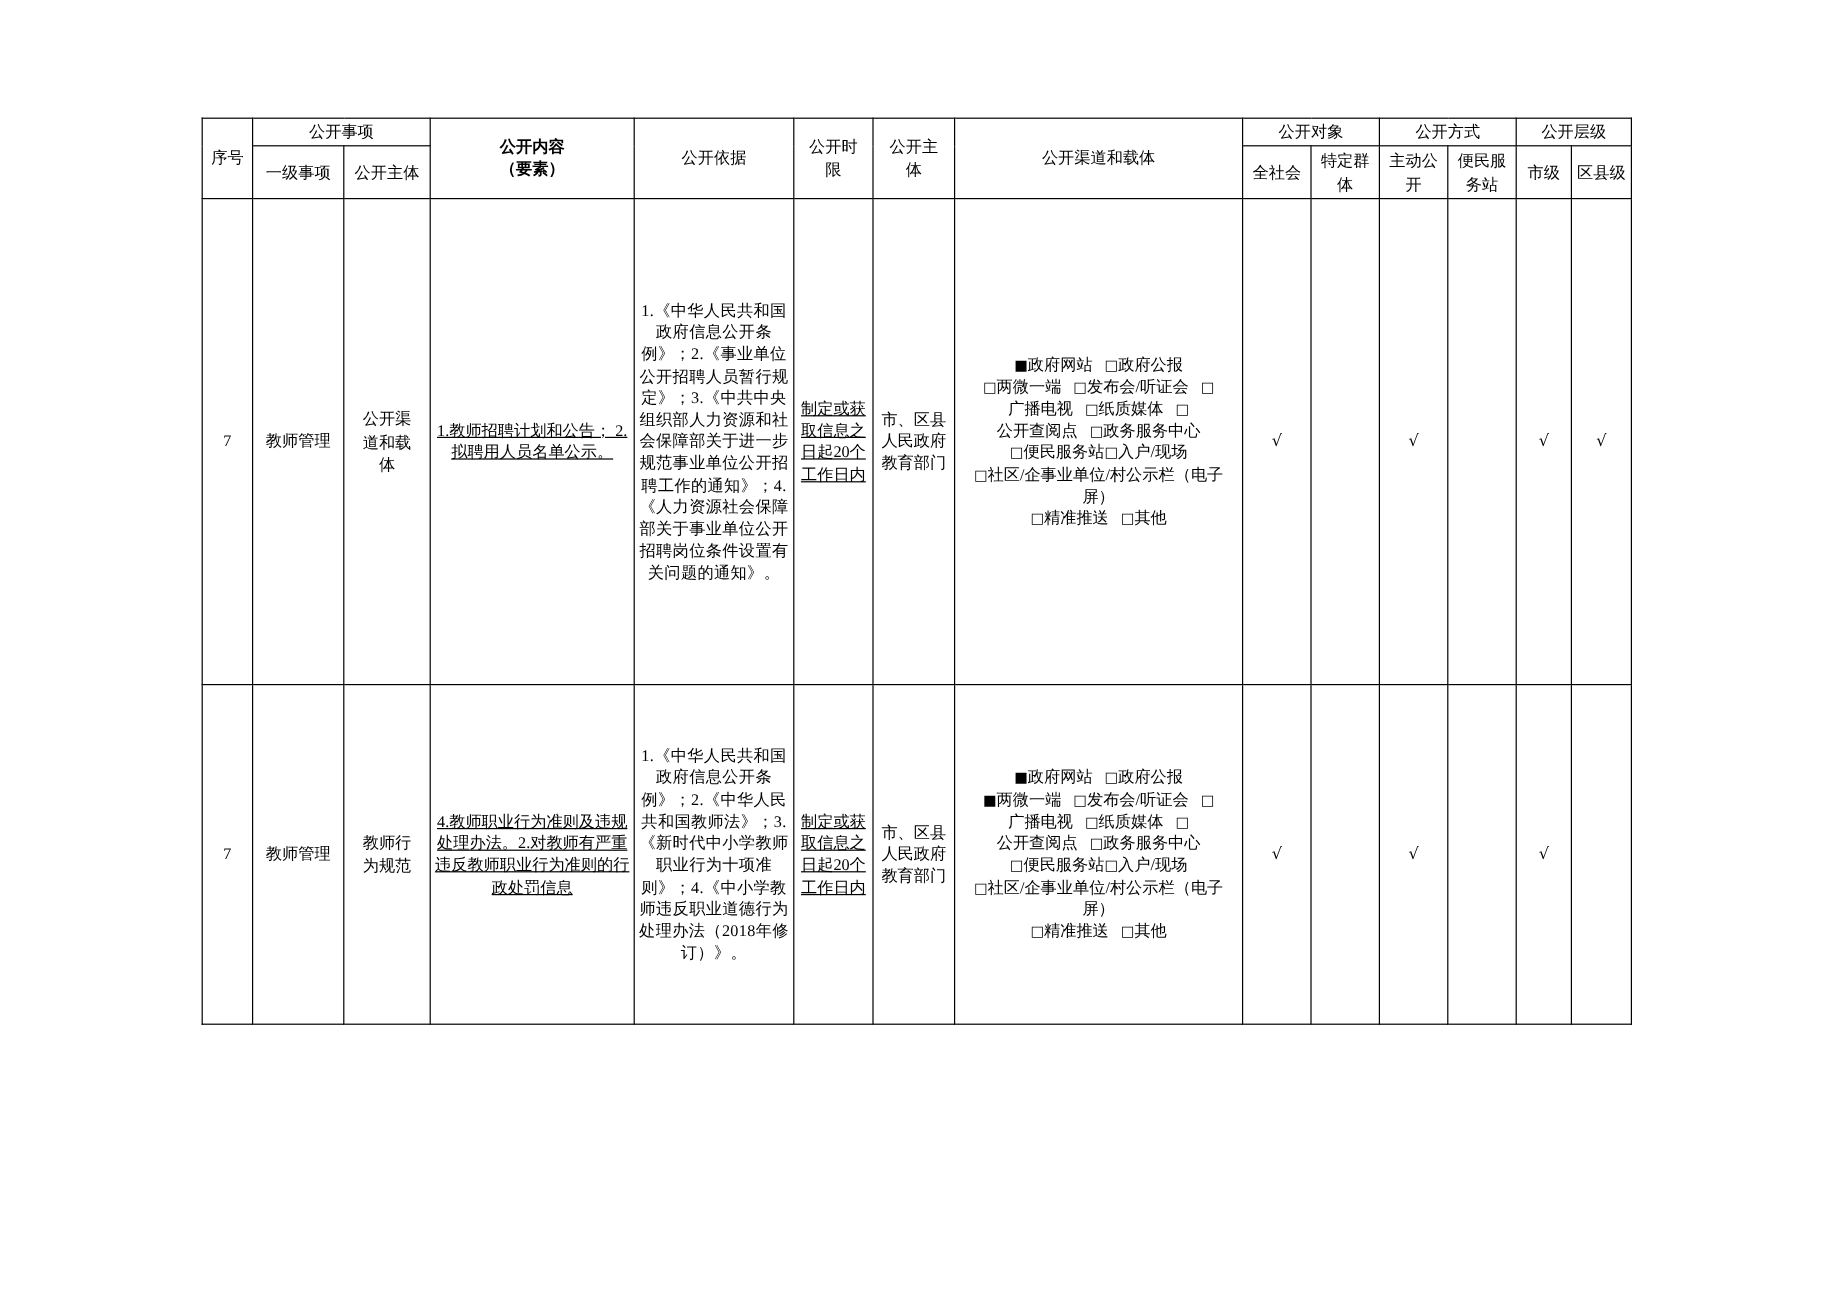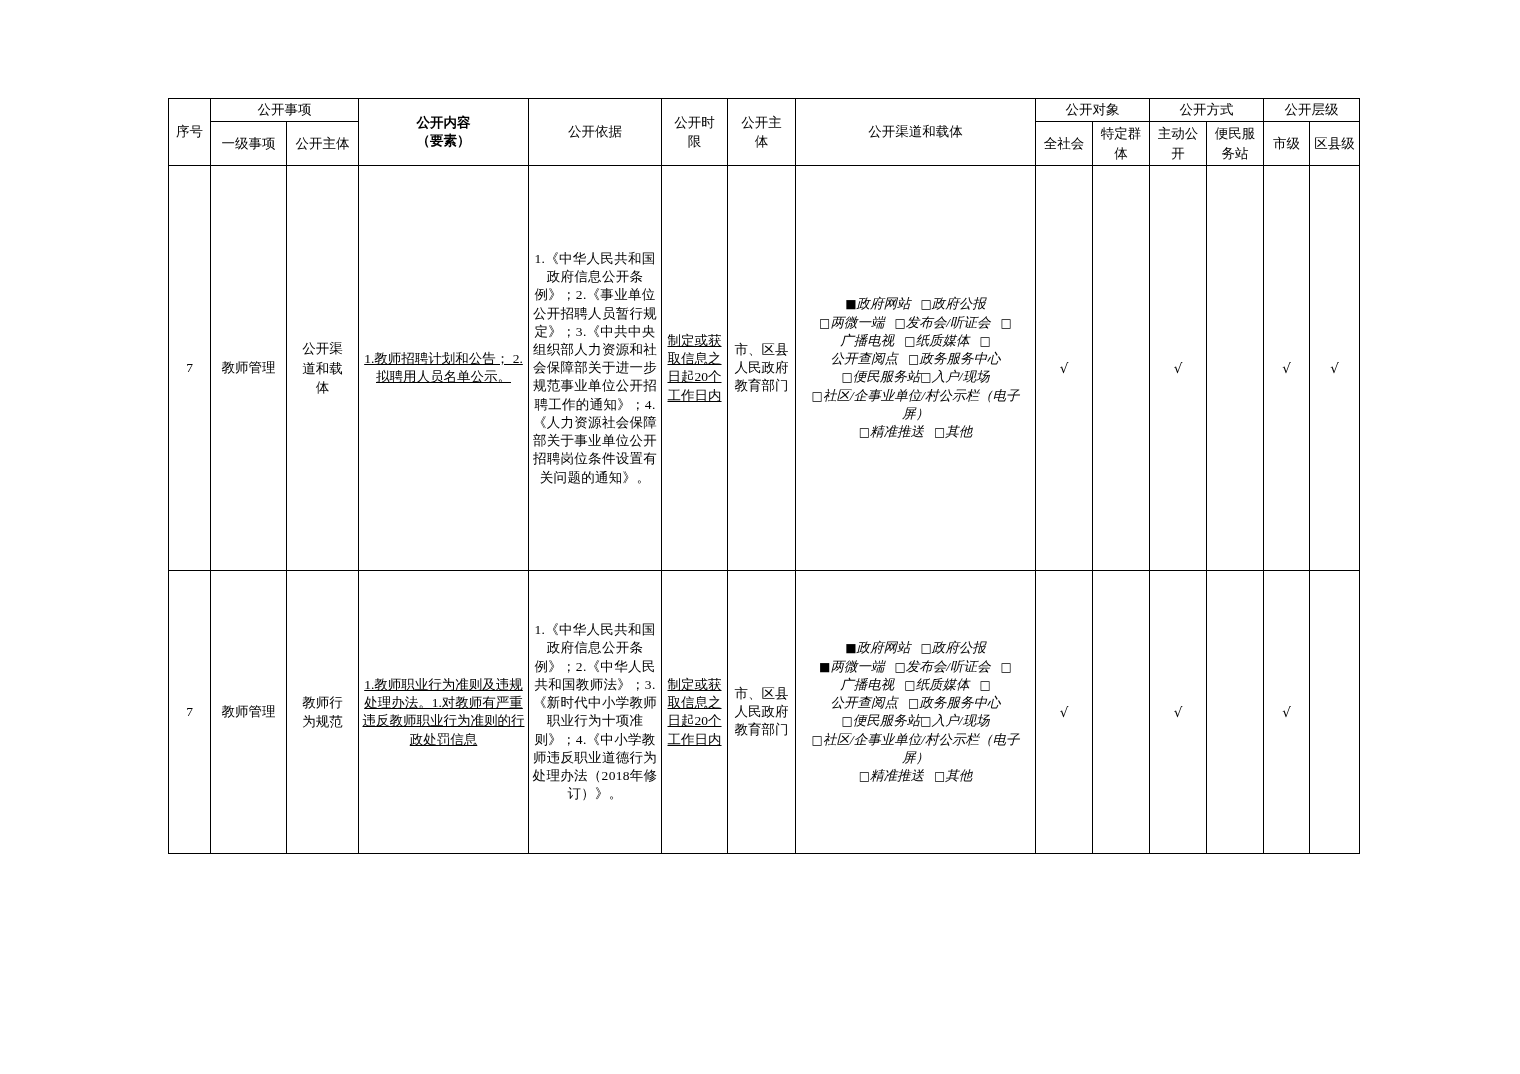--- a/index.html
+++ b/index.html
@@ -91,21 +91,20 @@
     font-size: 13.5px;
     line-height: 1.45;
     padding: 6px 4px;
   }
   .cell-channel {
     text-align: left;
     vertical-align: middle;
     font-size: 13.5px;
     line-height: 1.6;
     padding: 6px 6px;
-    font-style: italic;
   }
   .narrow-text {
     display: inline-block;
     line-height: 1.35;
     font-weight: bold;
   }
   .vert-narrow {
     display: block;
     max-width: 3em;
     margin: 0 auto;
@@ -219,21 +218,21 @@
           <td class="mark">√</td>
           <td class="mark">√</td>
         </tr>
 
         <tr class="row-tall2">
           <td>7</td>
           <td>教师管理</td>
           <td>
             <span class="vert-narrow">教师行为规范</span>
           </td>
-          <td class="cell-left">1.教师职业行为准则及违规处理办法。1.对教师有严重违反教师职业行为准则的行政处罚信息</td>
+          <td class="cell-left">4.教师职业行为准则及违规处理办法。2.对教师有严重违反教师职业行为准则的行政处罚信息</td>
           <td class="cell-basis">1.《中华人民共和国政府信息公开条例》；2.《中华人民共和国教师法》；3.《新时代中小学教师职业行为十项准则》；4.《中小学教师违反职业道德行为处理办法（2018年修订）》。</td>
           <td class="cell-limit">制定或获取信息之日起20个工作日内</td>
           <td class="cell-subject">市、区县人民政府教育部门</td>
           <td class="cell-channel">
             <div>
               <div class="box-line"><span class="chk">■</span><span>政府网站</span><span class="sp"></span><span class="chk">□</span><span>政府公报</span></div>
               <div class="box-line"><span class="chk">■</span><span>两微一端</span><span class="sp"></span><span class="chk">□</span><span>发布会/听证会</span><span class="sp"></span><span class="chk">□</span></div>
               <div class="box-line"><span>广播电视</span><span class="sp"></span><span class="chk">□</span><span>纸质媒体</span><span class="sp"></span><span class="chk">□</span></div>
               <div class="box-line"><span>公开查阅点</span><span class="sp"></span><span class="chk">□</span><span>政务服务中心</span></div>
               <div class="box-line"><span class="chk">□</span><span>便民服务站</span><span class="chk">□</span><span>入户/现场</span></div>

